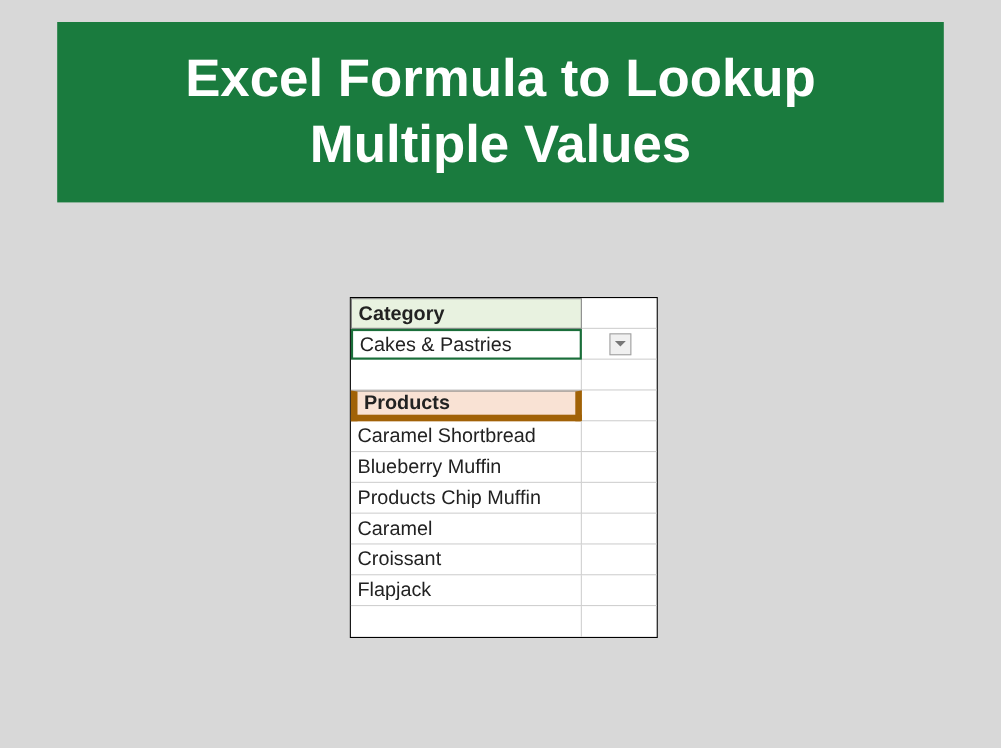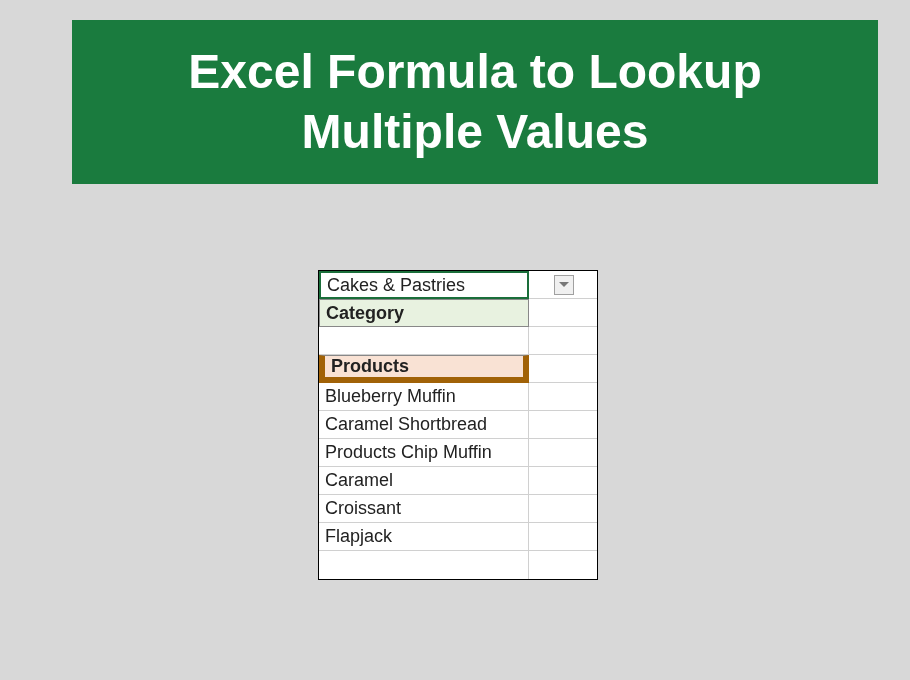--- a/index.html
+++ b/index.html
@@ -19,21 +19,20 @@
       left: 52px;
       top: 20px;
       width: 806px;
       height: 164px;
       background: #1a7b3e;
       display: flex;
       align-items: center;
       justify-content: center;
       text-align: center;
       padding: 0 40px;
-      margin-left: 20px;
     }
     .title-banner h1 {
       color: #ffffff;
       font-size: 48px;
       font-weight: 700;
       line-height: 1.25;
     }
     .excel-grid {
       position: absolute;
       left: 318px;
@@ -108,47 +107,47 @@
   </style>
 </head>
 <body>
 
 <div class="title-banner">
   <h1>Excel Formula to Lookup Multiple Values</h1>
 </div>
 
 <div class="excel-grid">
   <div class="excel-row">
+    <div class="cell-main header-category">Category</div>
+    <div class="cell-side"></div>
+  </div>
+  <div class="excel-row">
     <div class="cell-main dropdown-cell">Cakes &amp; Pastries</div>
     <div class="dropdown-side">
       <div class="dropdown-btn">
         <svg viewBox="0 0 10 6">
             <path d="M0 0 L5 5 L10 0 Z" fill="#777"></path>
           </svg>
       </div>
     </div>
-  </div>
-  <div class="excel-row">
-    <div class="cell-main header-category">Category</div>
-    <div class="cell-side"></div>
   </div>
   <div class="excel-row spacer-row">
     <div class="cell-main"></div>
     <div class="cell-side"></div>
   </div>
   <div class="excel-row">
     <div class="cell-main header-products">Products</div>
     <div class="cell-side"></div>
   </div>
   <div class="excel-row">
-    <div class="cell-main">Blueberry Muffin</div>
+    <div class="cell-main">Caramel Shortbread</div>
     <div class="cell-side"></div>
   </div>
   <div class="excel-row">
-    <div class="cell-main">Caramel Shortbread</div>
+    <div class="cell-main">Blueberry Muffin</div>
     <div class="cell-side"></div>
   </div>
   <div class="excel-row">
     <div class="cell-main">Products Chip Muffin</div>
     <div class="cell-side"></div>
   </div>
   <div class="excel-row">
     <div class="cell-main">Caramel</div>
     <div class="cell-side"></div>
   </div>

